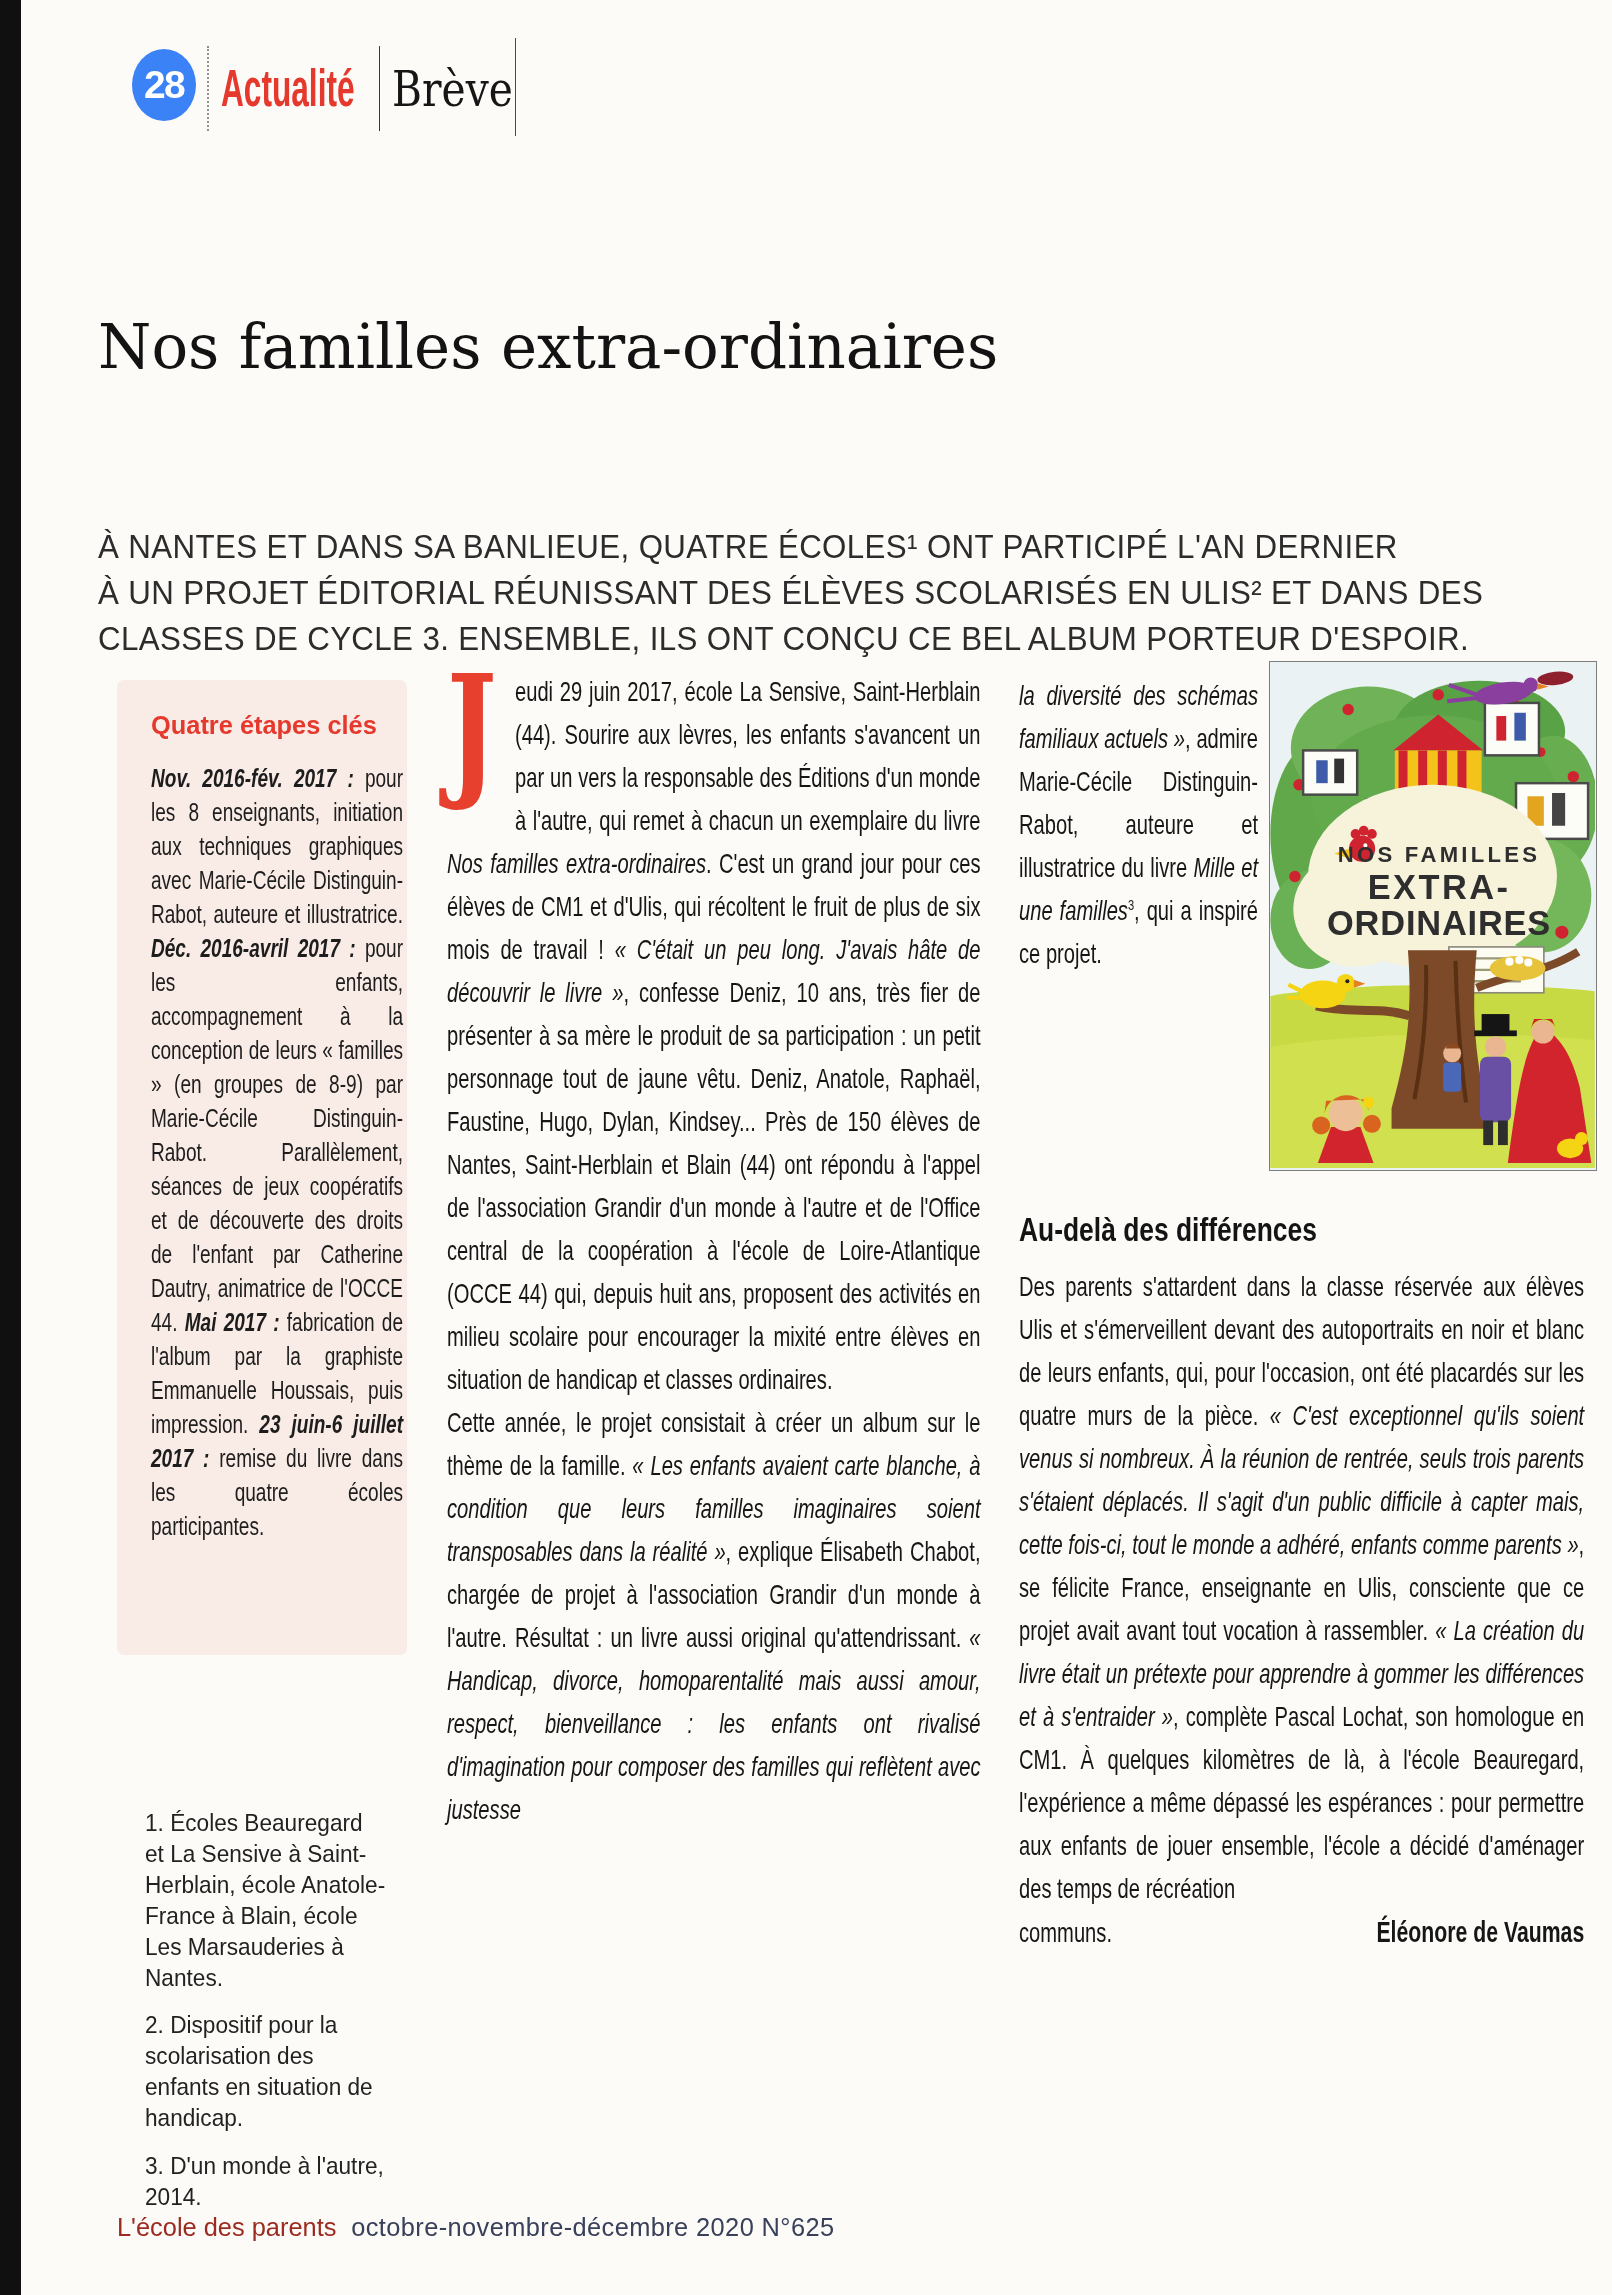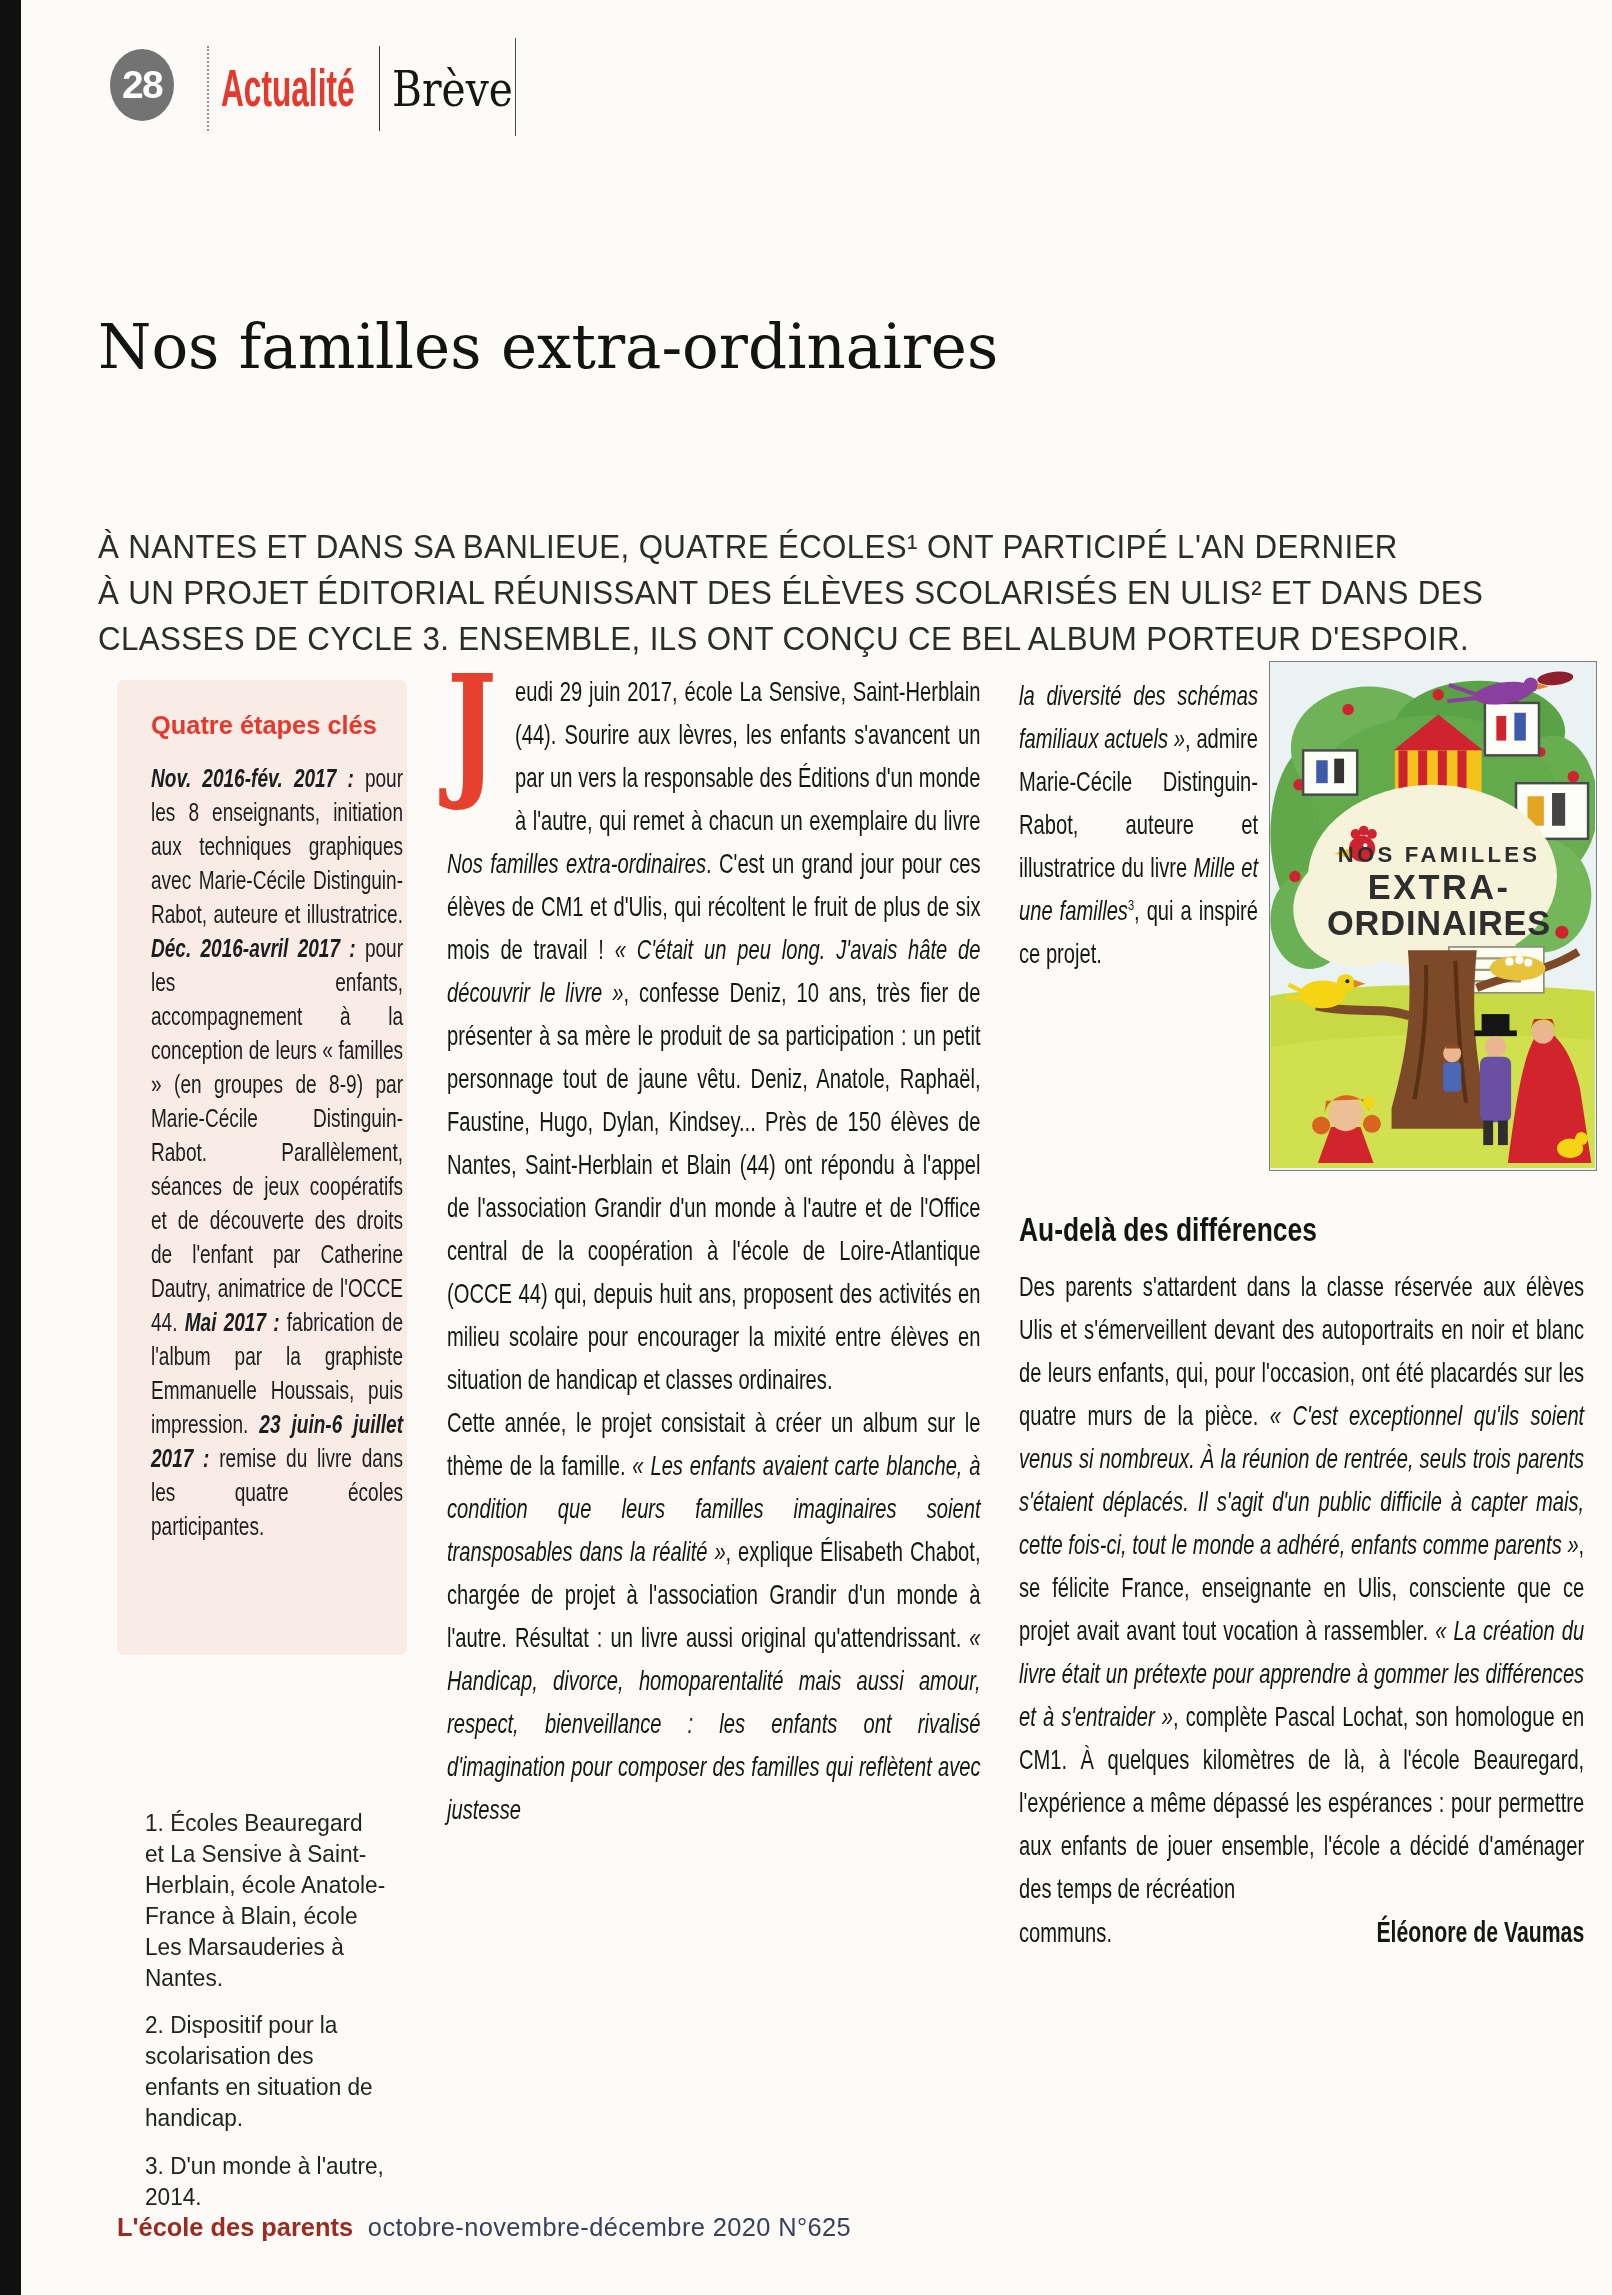--- a/index.html
+++ b/index.html
@@ -2,21 +2,21 @@
 <html lang="fr" style="font-size:13px"><head>
 <meta charset="utf-8">
 <style>
   html,body{margin:0;padding:0;background:#e9e9e9;}
   #page{position:relative;width:1613px;height:2295px;background:#fcfbf7;overflow:hidden;
         font-family:"Liberation Sans",sans-serif;color:#1a1a1a;}
   .abs{position:absolute;}
   
   #scan-edge{left:0;top:0;width:21px;height:2295px;background:#101010;}
   
-  #badge{left:110px;top:49px;width:64px;height:72px;background:#737373;border-radius:50%;
+  #badge{left:132px;top:49px;width:64px;height:72px;background:#3b82f6;border-radius:50%;
          display:flex;align-items:center;justify-content:center;}
   #badge span{color:#fff;font-size:39px;font-weight:bold;letter-spacing:-1.6px;}
   .vsep{width:0;}
   #sep-dot{left:207px;top:46px;height:85px;border-left:2.5px dotted #8f8f8f;}
   #sep-1{left:379px;top:46px;height:85px;border-left:1.6px solid #3a3a3a;}
   #sep-2{left:515px;top:38px;height:98px;border-left:1.6px solid #4a4a4a;}
   #section-label{left:221px;top:59px;font-size:51px;font-weight:bold;color:#e6392d;
                  transform:scaleX(0.62);transform-origin:top left;white-space:nowrap;letter-spacing:0;}
   #rubric-label{left:392px;top:61px;font-family:"DejaVu Serif",serif;font-size:48px;color:#161616;
                 transform:scaleX(0.85);transform-origin:top left;white-space:nowrap;}
@@ -51,21 +51,21 @@
   #book{left:1269px;top:661px;width:328px;height:510px;border:1.6px solid #7d7d7d;box-sizing:border-box;
         background:#eaf2f3;}
   #book svg{display:block;}
   .book-title{font-family:"Liberation Sans",sans-serif;fill:#2e2e2e;}
   
   #footnotes{left:145px;top:1807px;width:262px;transform:scaleX(0.92);transform-origin:top left;
              font-size:24.6px;line-height:31px;color:#222;}
   .footnote{margin-bottom:16.4px;}
   
   #footer{left:117px;top:2213px;display:flex;align-items:baseline;gap:14.8px;}
-  #footer-mag{font-size:25.4px;font-weight:bold;color:#9b2b20;white-space:nowrap;}
+  #footer-mag{font-size:25.4px;font-weight:normal;color:#9b2b20;white-space:nowrap;}
   #footer-issue{font-size:25.4px;color:#39405a;white-space:nowrap;letter-spacing:0.4px;}
 </style>
 </head>
 <body>
 
 <div id="page">
 
   <div class="abs" id="scan-edge"></div>
 
   <div class="abs" id="badge">

